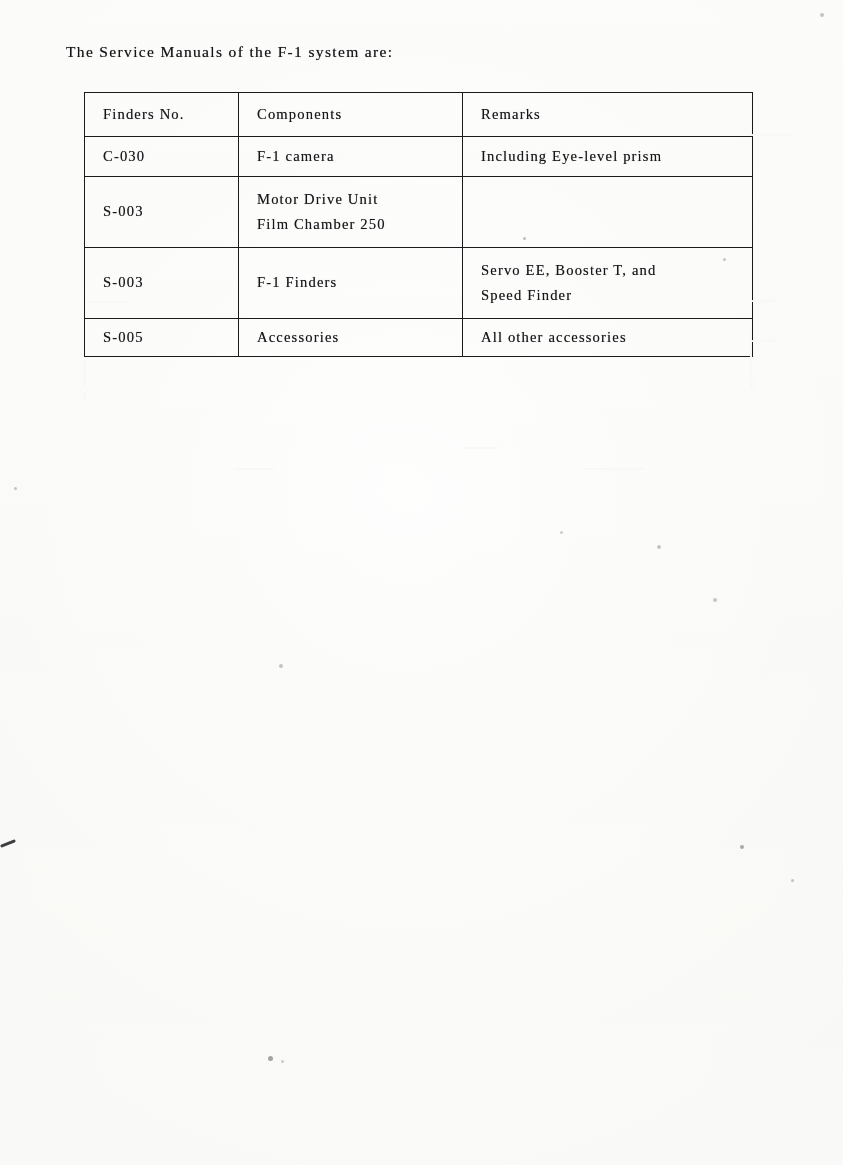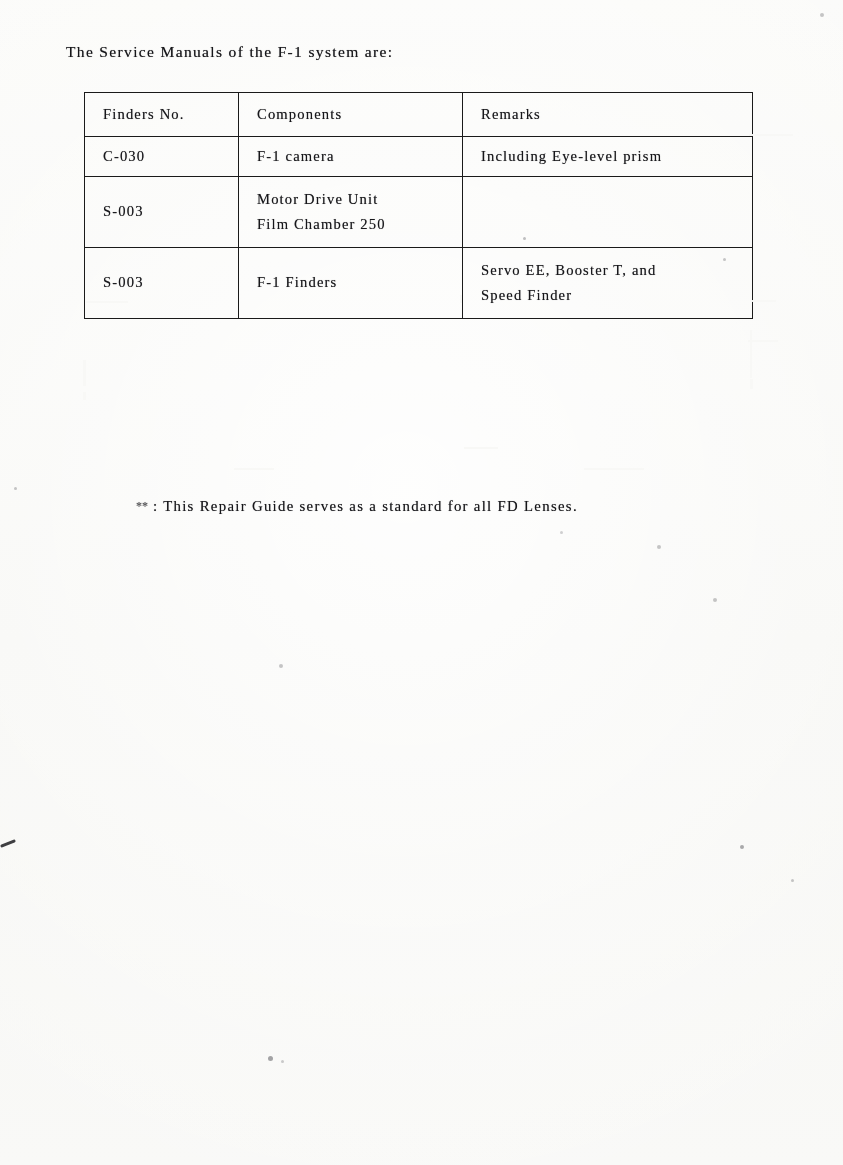--- a/index.html
+++ b/index.html
@@ -207,43 +207,47 @@
           </td>
           <td class="col-components">
             <span class="line">F-1 Finders</span>
           </td>
           <td class="col-remarks">
             <span class="line">Servo EE, Booster T, and</span>
             <span class="line">Speed Finder</span>
           </td>
         </tr>
 
+        <tr class="r-last">
+          <td class="col-binder">S-005</td>
+          <td class="col-components">
+            <span class="line">Accessories</span>
+          </td>
+          <td class="col-remarks">
+            <span class="line">All other accessories</span>
+          </td>
+        </tr>
 
       </tbody>
     </table>
 
     <div class="rule-fade" style="left:2px;  top:209px; width:42px; height:2.4px;"></div>
     <div class="rule-fade" style="left:664px; top:248px; width:30px; height:2.4px;"></div>
     <div class="rule-fade" style="left:665px; top:42px;  width:44px; height:2.4px;"></div>
     <div class="rule-fade" style="left:666px; top:208px; width:26px; height:2.4px;"></div>
     <div class="rule-fade" style="left:666px; top:238px; width:1.9px; height:48px;"></div>
     <div class="rule-fade" style="left:-0.6px; top:268px; width:2.6px; height:26px;"></div>
     <div class="rule-fade" style="left:-0.6px; top:300px; width:2.6px; height:8px;"></div>
     <div class="rule-fade" style="left:666px; top:287px; width:2.6px; height:10px;"></div>
     <div class="rule-fade" style="left:380px; top:355px; width:34px; height:2.4px;"></div>
     <div class="rule-fade" style="left:500px; top:376px; width:60px; height:2.4px;"></div>
     <div class="rule-fade" style="left:150px; top:376px; width:40px; height:2.4px;"></div>
     <div class="rule-fade" style="left:376px; top:203px; width:1.8px; height:8px;"></div>
   </div>
 
-  <div id="footnote">
-    <span class="fn-star">**</span>
-    <span>:</span>
-    <span>This Repair Guide serves as a standard for all FD Lenses.</span>
-  </div>
 
   <div class="speck" style="left:14px;  top:487px; width:3px; height:3px;"></div>
   <div class="speck" style="left:657px; top:545px; width:4px; height:4px;"></div>
   <div class="speck" style="left:713px; top:598px; width:4px; height:4px;"></div>
   <div class="speck" style="left:279px; top:664px; width:4px; height:4px;"></div>
   <div class="speck" style="left:791px; top:879px; width:3px; height:3px;"></div>
   <div class="speck" style="left:740px; top:845px; width:4px; height:4px; opacity:0.75;"></div>
   <div class="speck" style="left:268px; top:1056px; width:5px; height:5px; opacity:0.8;"></div>
   <div class="speck" style="left:281px; top:1060px; width:3px; height:3px; opacity:0.45;"></div>
   <div class="speck" style="left:523px; top:237px; width:3px; height:3px; opacity:0.55;"></div>

